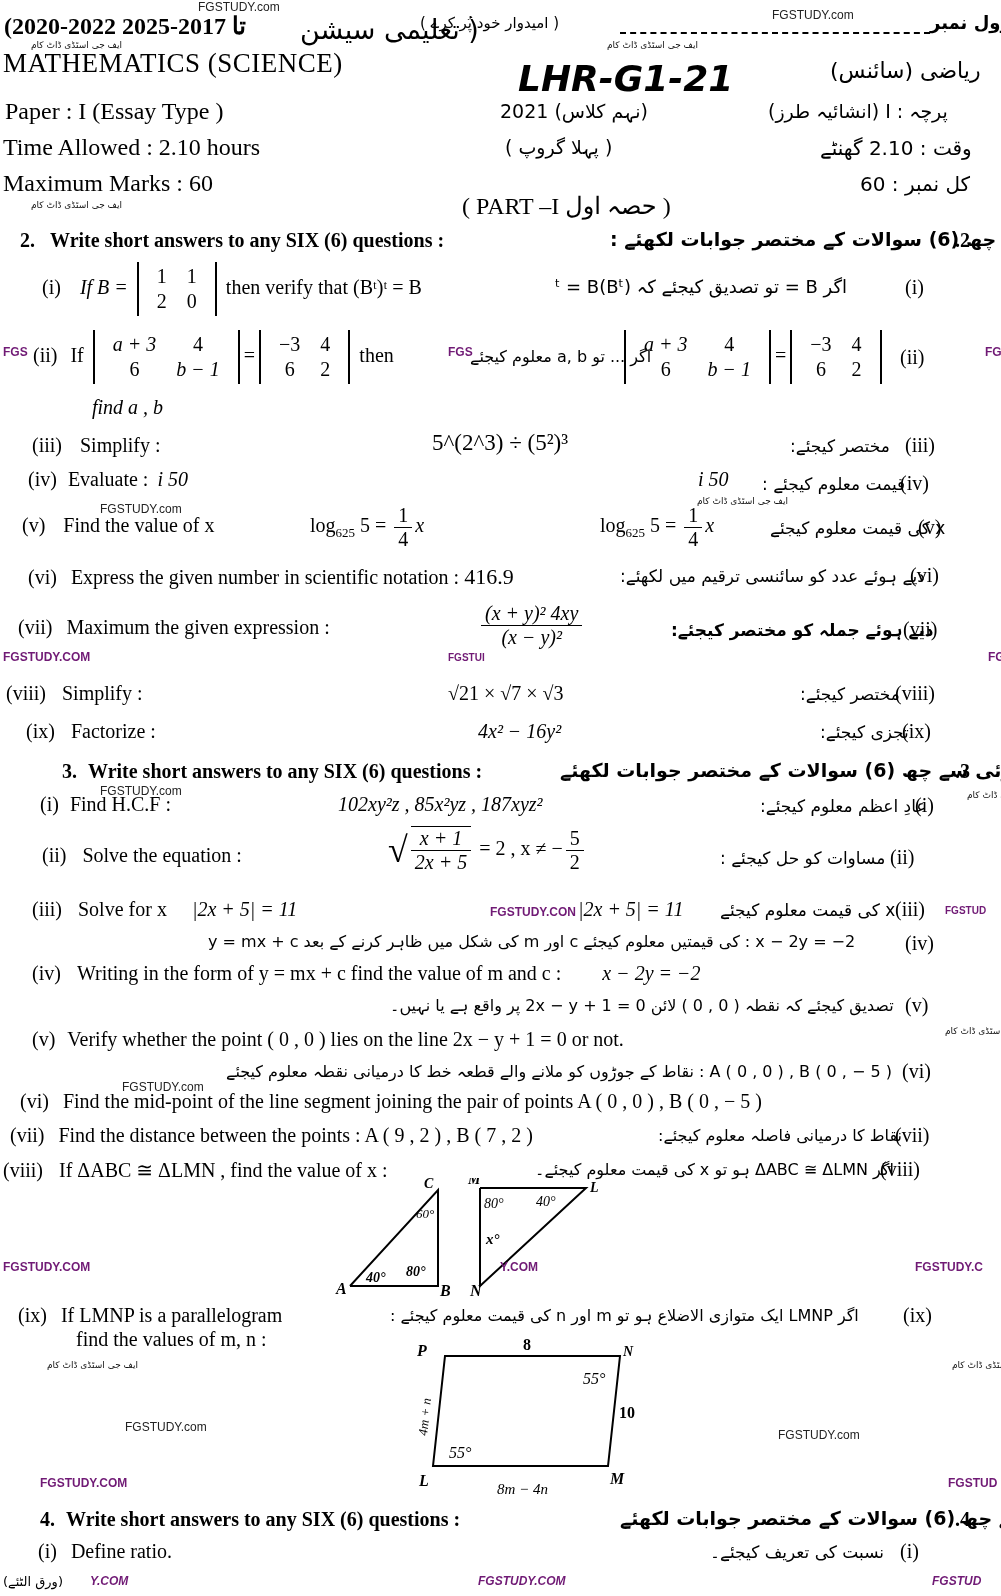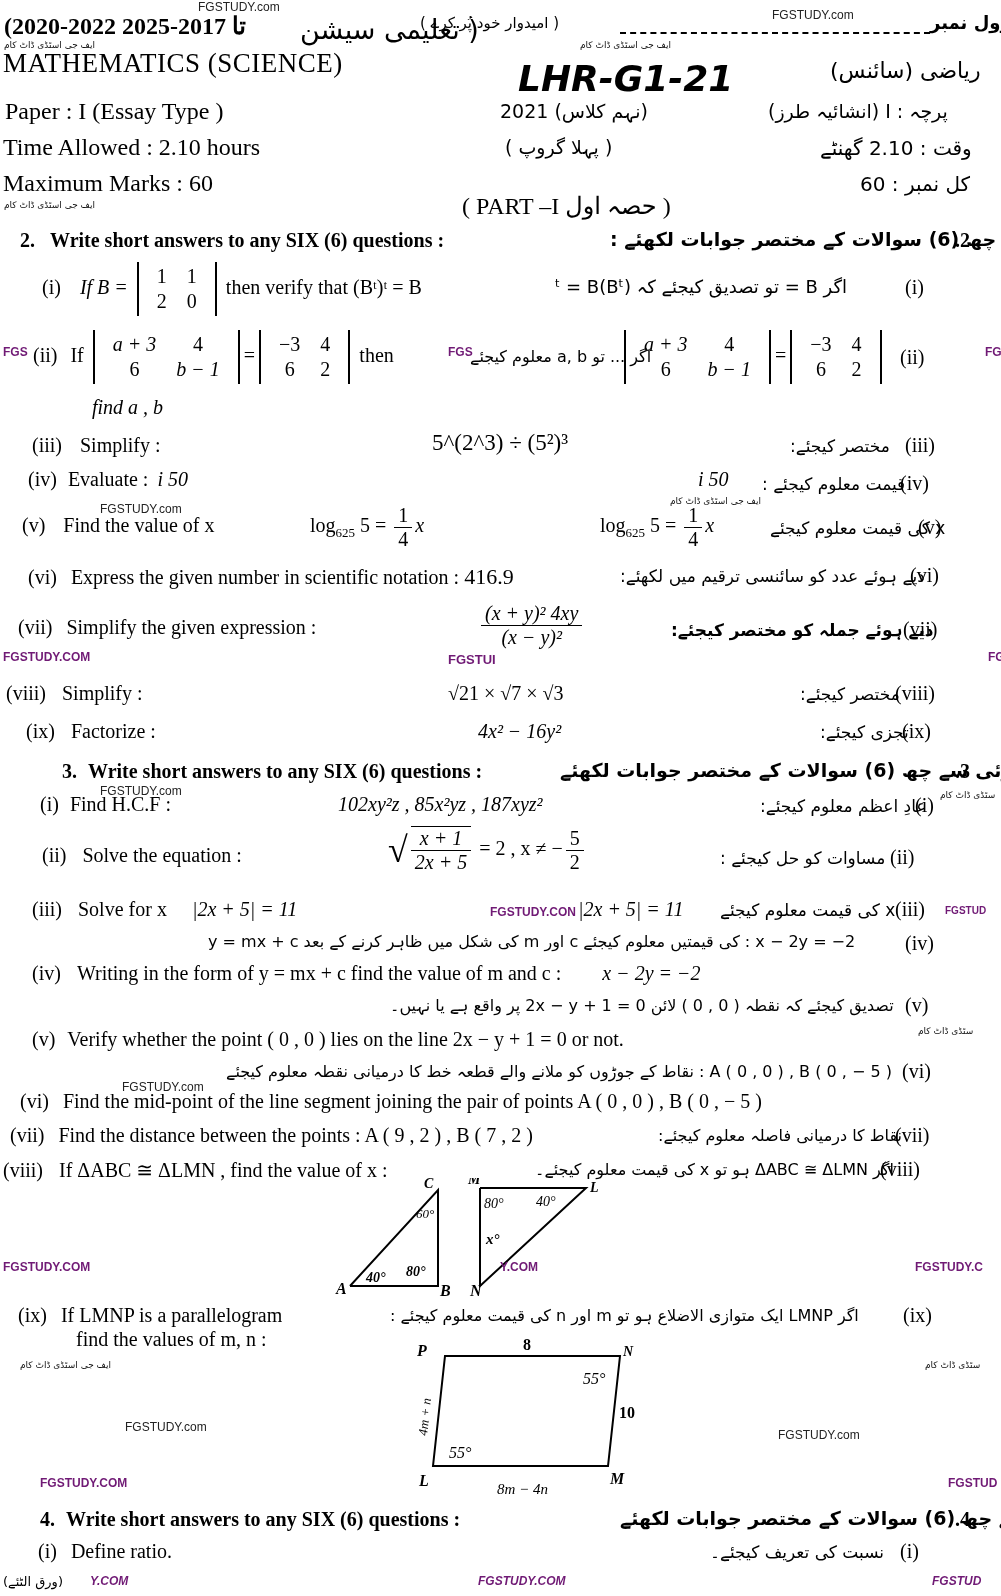--- a/index.html
+++ b/index.html
@@ -6,21 +6,21 @@
   body{width:1001px;height:1596px;position:relative;overflow:hidden;color:#000;
        font-family:"Liberation Serif","DejaVu Serif",serif;}
   .abs{position:absolute;white-space:nowrap;}
   .wm{font-family:"Liberation Sans","DejaVu Sans",sans-serif;font-size:12px;color:#222;}
   .wmb{font-family:Liberation Sans, sans-serif;font-size:12px;font-weight:bold;color:#701a75;}
   .hdr{font-size:24px;}
   .title{font-size:27px;letter-spacing:0.5px;}
   .q{font-size:20px;}
   .qh{font-size:20px;font-weight:bold;}
   .ur{font-family:"DejaVu Sans",sans-serif;font-size:17px;direction:rtl;}
-  .urs{font-family:"DejaVu Sans",sans-serif;font-size:9px;direction:rtl;color:#111;}
+  .urs{font-family:"DejaVu Sans",sans-serif;font-size:9px;direction:rtl;color:#111;margin-left:27px;}
   .math{font-style:italic;}
   .mat{display:inline-block;vertical-align:middle;border-left:2px solid #000;border-right:2px solid #000;
        padding:2px 8px;margin:0 4px;position:relative;}
   .mat table{border-collapse:collapse;}
   .mat td{padding:1px 10px;text-align:center;font-size:20px;}
   .frac{display:inline-block;vertical-align:middle;text-align:center;margin:0 3px;}
   .frac .n{display:block;border-bottom:1px solid #000;padding:0 4px;}
   .frac .d{display:block;padding:0 4px;}
   .roll{border-bottom:2px dashed #000;width:360px;height:0;}
   svg text{font-family:"Liberation Serif",serif;}
@@ -175,29 +175,29 @@
 <div class="abs q" style="left:918px;top:516px;">(v)</div>
 
 <div class="abs q" style="left:28px;top:564px;">
   <span>(vi)</span><span style="margin-left:14px;">Express the given number in scientific notation  :</span>
   <span style="font-size:22px;">416.9</span>
 </div>
 <div class="abs ur" style="left:620px;top:566px;">دیے ہوئے عدد کو سائنسی ترقیم میں لکھئے:</div>
 <div class="abs q" style="left:910px;top:564px;">(vi)</div>
 
 <div class="abs q" style="left:18px;top:616px;">
-  <span>(vii)</span><span style="margin-left:14px;">Simplify the given expression  :</span>
+  <span>(vii)</span><span style="margin-left:14px;">Maximum the given expression  :</span>
 </div>
 <div class="abs q math" style="left:478px;top:602px;">
   <span class="frac"><span class="n">(x + y)²   4xy</span><span class="d">(x − y)²</span></span>
 </div>
 <div class="abs ur" style="left:671px;top:620px;font-weight:bold;">دیے ہوئے جملہ کو مختصر کیجئے:</div>
 <div class="abs q" style="left:903px;top:618px;">(vii)</div>
 <div class="abs wmb" style="left:3px;top:650px;">FGSTUDY.COM</div>
-<div class="abs wmb" style="left:448px;top:652px;font-size:13px;">FGSTUI</div>
+<div class="abs wmb" style="left:448px;top:652px;font-size:10px;">FGSTUI</div>
 <div class="abs wmb" style="left:988px;top:650px;">FG</div>
 
 <div class="abs q" style="left:6px;top:682px;">
   <span>(viii)</span><span style="margin-left:16px;">Simplify   :</span>
 </div>
 <div class="abs q" style="left:448px;top:682px;">√21 × √7 × √3</div>
 <div class="abs ur" style="left:800px;top:684px;">مختصر کیجئے:</div>
 <div class="abs q" style="left:895px;top:682px;">(viii)</div>
 
 <div class="abs q" style="left:26px;top:720px;">

